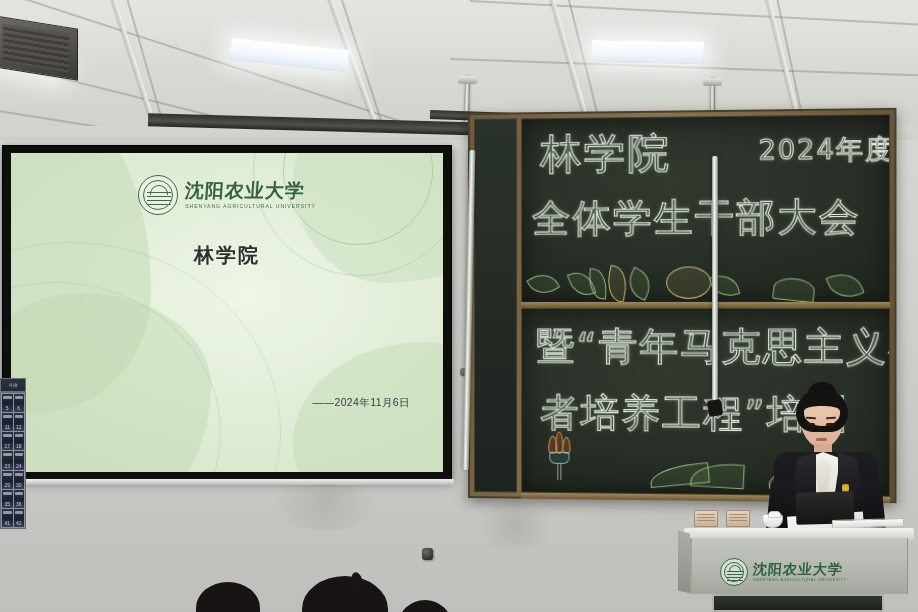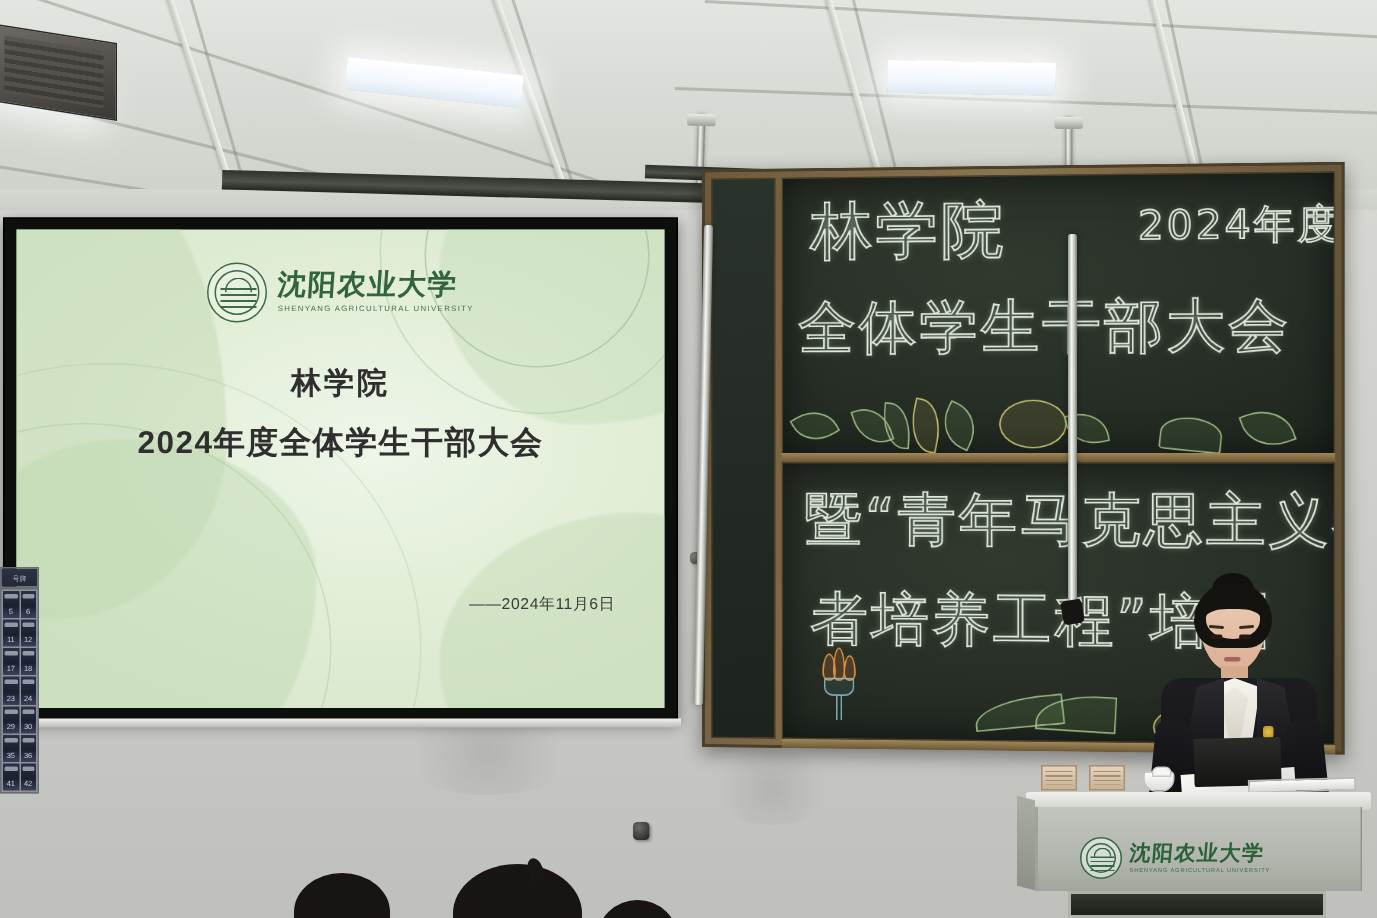--- a/index.html
+++ b/index.html
@@ -528,21 +528,20 @@
               <div class="gate"></div>
           </div>
           <div class="logo-text">
             <div class="logo-cn">沈阳农业大学</div>
             <div class="logo-en">SHENYANG AGRICULTURAL UNIVERSITY</div>
           </div>
         </div>
 
         <div class="slide-title-block">
           <div class="t-line1">林学院</div>
-          <div class="t-line2">2024年度全体学生干部大会</div>
         </div>
       </div>
 
       <div class="slide-date">——2024年11月6日</div>
     </div>
   </div>
   <div class="screen-lip"></div>
 
   <div class="rack-top">号牌</div>
   <div class="rack">

